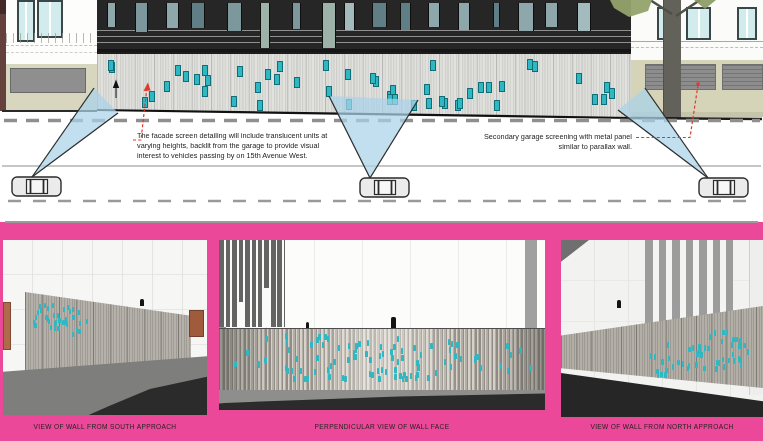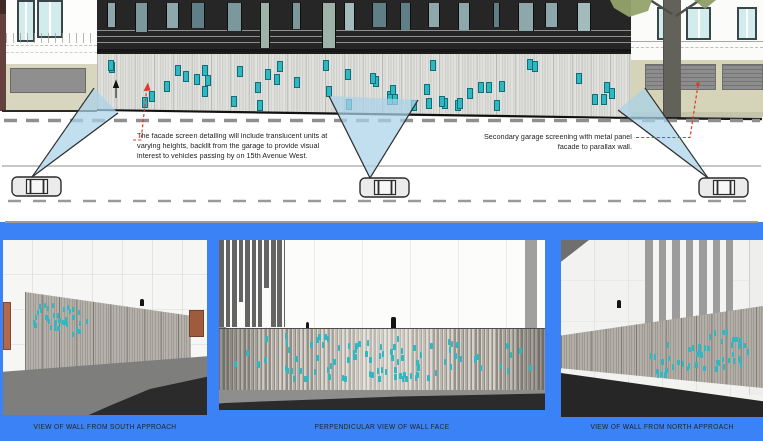--- a/index.html
+++ b/index.html
@@ -1,16 +1,16 @@
 <!DOCTYPE html>
 <html style="--translucent_unit: #2fb8c2; --unit_border: #0e6d76; --view_cone_fill: #a9d2e9; --cone_stroke: #2e2e2e; --leader_red: #e2382c; --wall_base: #d7d7d4; --facade_dark: #262626; --road_dark: #2b2b2b; --divider_gray: #9b9b9b;"><head>
 <meta charset="utf-8">
 <style>
   html,body{margin:0;padding:0;background:#fff;}
-  .canvas{position:relative;width:763px;height:441px;background:#3b82f6;overflow:hidden;
+  .canvas{position:relative;width:763px;height:441px;background:#ec4899;overflow:hidden;
           font-family:"Liberation Sans",sans-serif;}
   .abs{position:absolute;}
 
   
   .elevation{left:0;top:0;width:763px;height:222px;background:#fff;}
 
   .left-strip{left:0;top:0;width:6px;height:111px;background:#64413c;}
   .left-strip .cap{left:0;top:0;width:6px;height:14px;background:#432a27;}
 
   .left-bldg{left:6px;top:0;width:91px;height:111px;background:#fdfdfc;}
@@ -291,21 +291,21 @@
       <g>
         <line x1="116" y1="98" x2="116" y2="86" stroke="#111" stroke-width="1"></line>
         <polygon points="112.8,88 116,79.5 119.2,88" fill="#111"></polygon>
       </g>
     </svg>
 
     <div class="abs note" id="note1">The facade screen detailing will include translucent units at
 varying heights, backlit from the garage to provide visual
 interest to vehicles passing by on 15th Avenue West.</div>
     <div class="abs note" id="note2">Secondary garage screening with metal panel
-facade to parallax wall.</div>
+similar to parallax wall.</div>
   </div>
 
   <div class="abs divider"></div>
 
   <div class="abs fig" id="fig1">
     <div class="abs orange-panel"></div>
     <div class="abs wall1">
         <span class="tunit" style="left: 34.2px; top: 25.9px; width: 2.2px; height: 5px;"></span>
         <span class="tunit" style="left: 39.7px; top: 28.4px; width: 2.2px; height: 5px;"></span>
         <span class="tunit" style="left: 53.5px; top: 28.9px; width: 2.2px; height: 5px;"></span>

